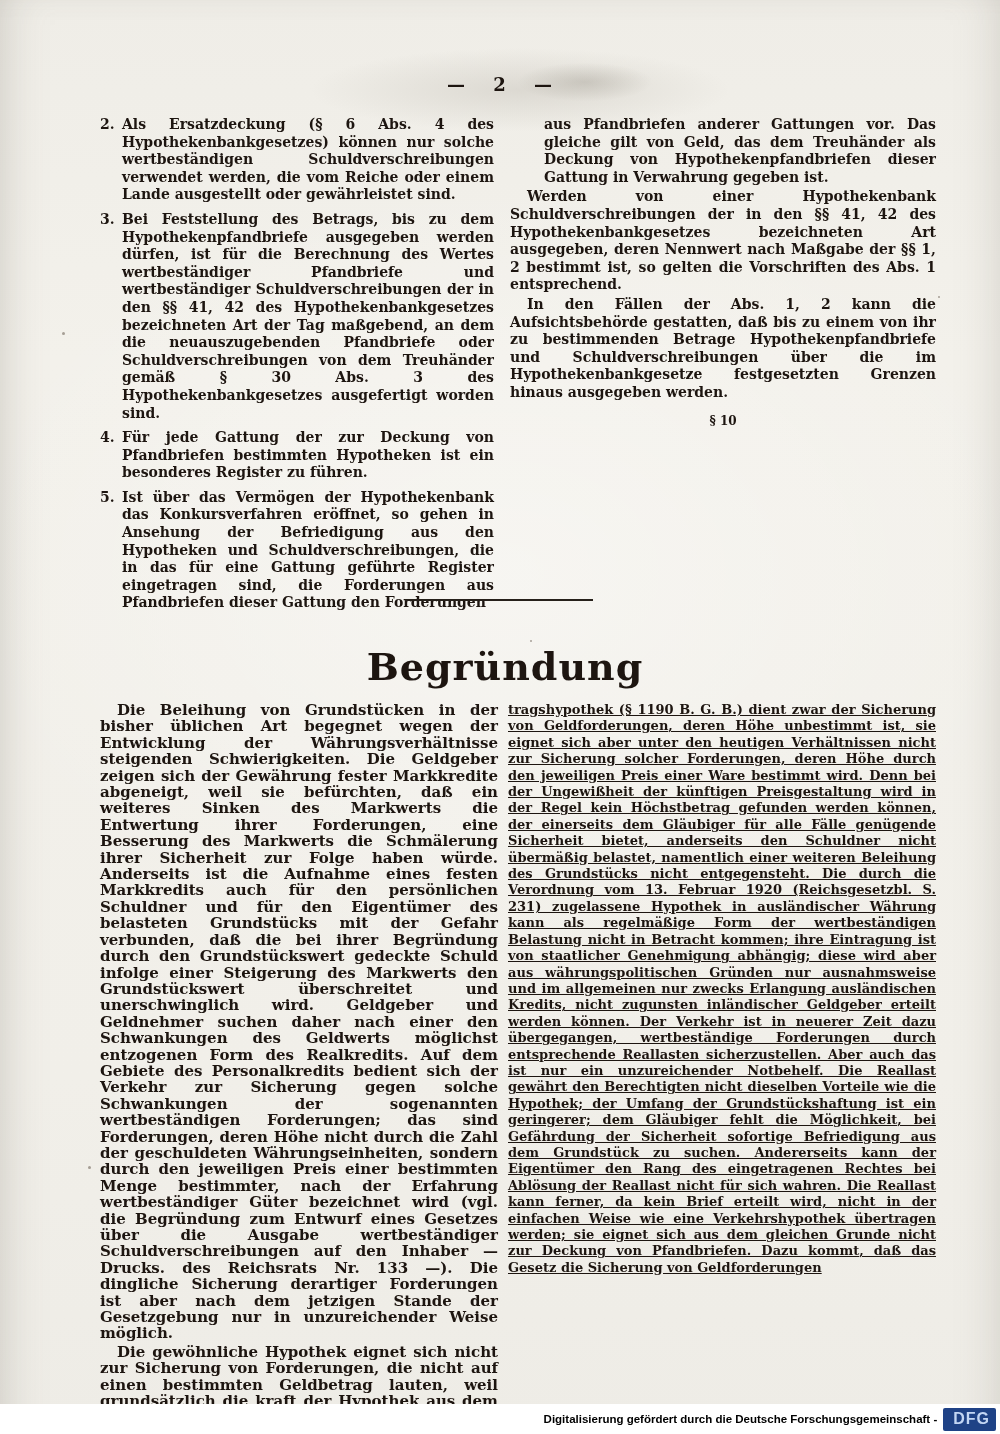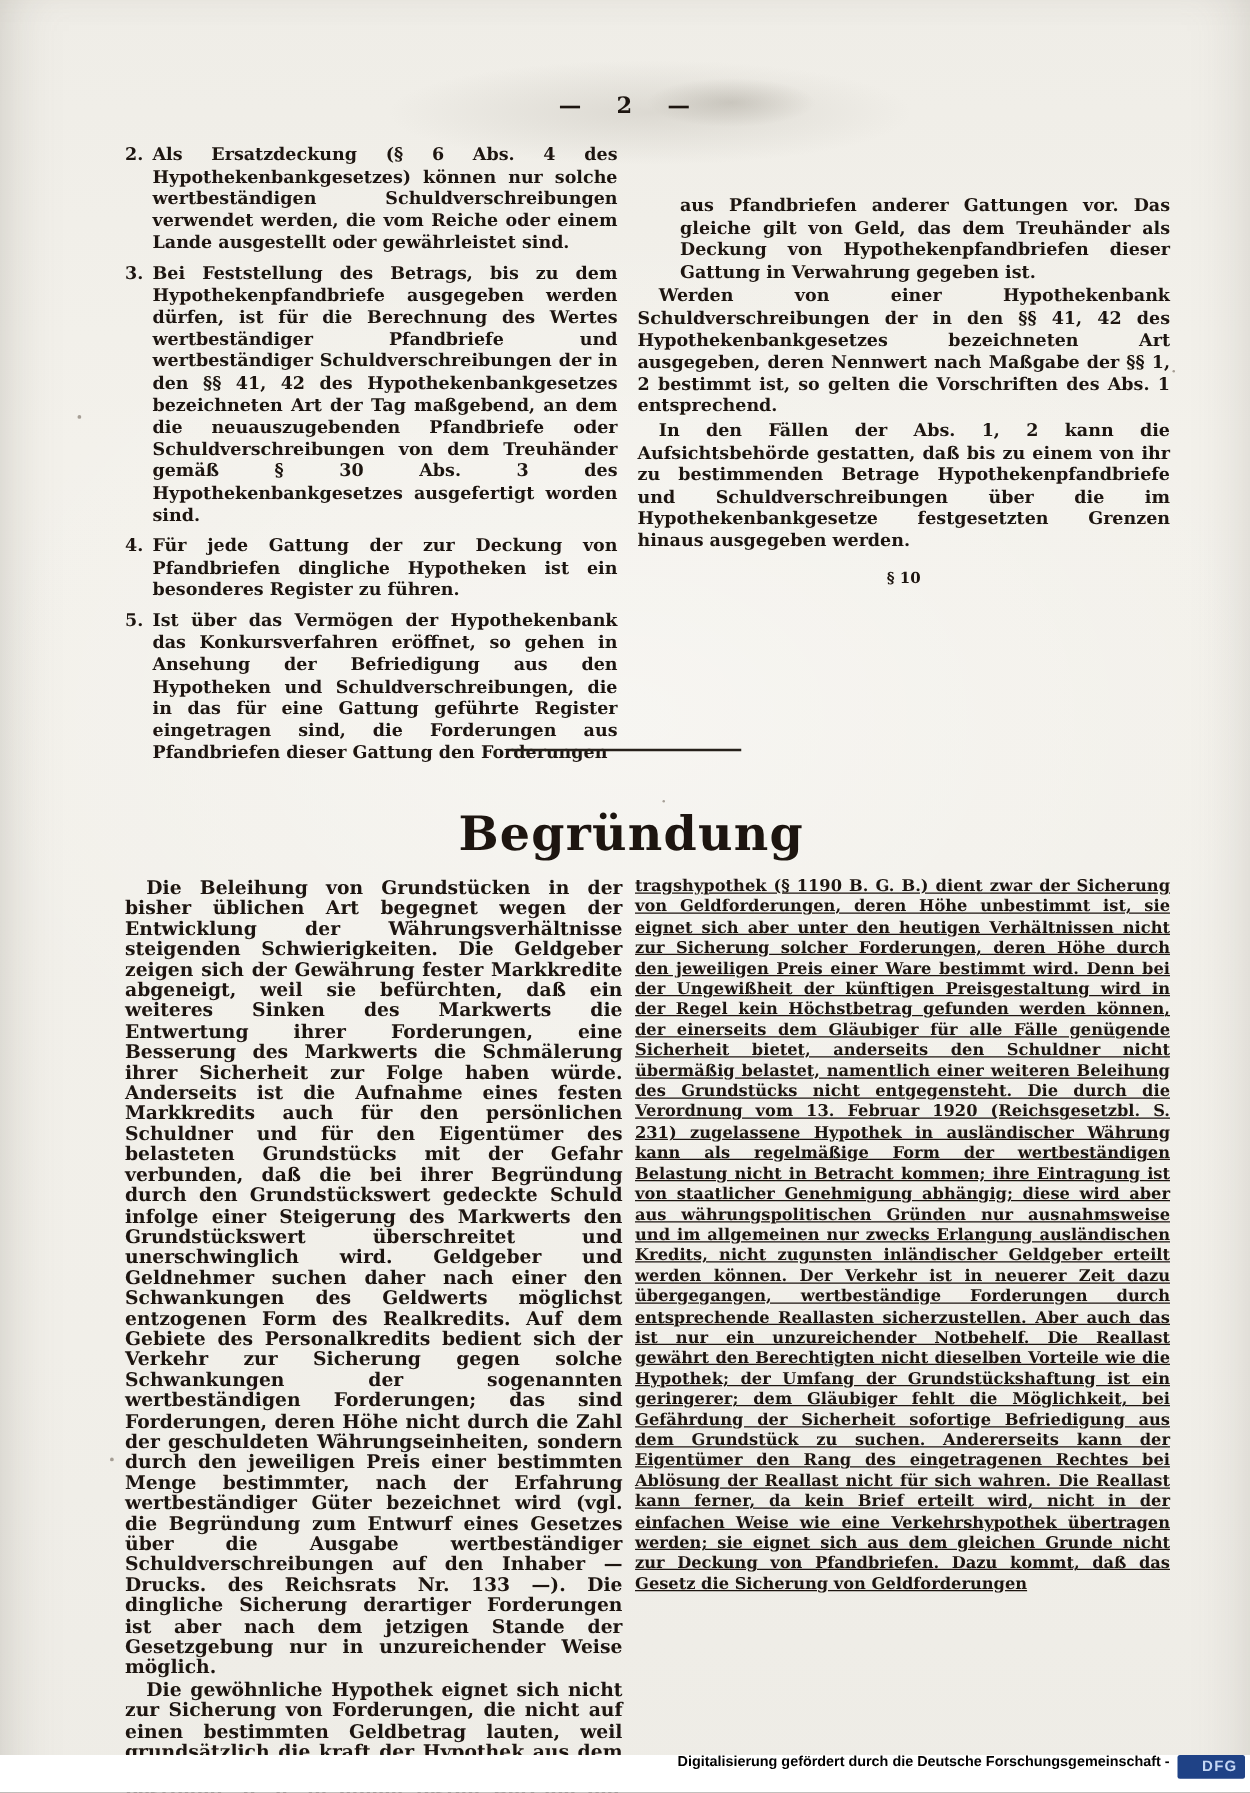--- a/index.html
+++ b/index.html
@@ -26,21 +26,21 @@
     position:absolute; top:74px; left:0; width:1000px;
     text-align:center; font-size:18px; font-weight:bold;
     word-spacing:20px; letter-spacing:1px;
   }
 
   
   .oldprint { font-weight:bold; text-align:justify; }
 
   
   .col-top-left  { position:absolute; left:100px; top:116px; width:394px; font-size:14px; line-height:17.6px; }
-  .col-top-right { position:absolute; left:510px; top:116px; width:426px; font-size:14px; line-height:17.6px;margin-top:41px; }
+  .col-top-right { position:absolute; left:510px; top:116px; width:426px; font-size:14px; line-height:17.6px; }
 
   .law-item { display:flex; margin-bottom:7px; }
   .law-num  { flex:0 0 22px; font-weight:bold; }
   .law-txt  { flex:1; }
 
   .cont-block { padding-left:34px; margin-bottom:2px; }
   .para       { text-indent:17px; margin-bottom:2px; }
   .para-nofirst { text-indent:0; margin-bottom:2px;text-decoration:underline; }
   .section-head { text-align:center; font-weight:bold; font-size:12px; margin:11px 0 9px 0; text-indent:0; }
 
@@ -52,29 +52,29 @@
     position:absolute; top:644px; left:0; width:1010px;
     text-align:center; font-size:38px; font-weight:bold; letter-spacing:1px;
   }
   .col-body-left  { position:absolute; left:100px; top:702px; width:398px; font-size:15px; line-height:16.4px; }
   .col-body-right { position:absolute; left:508px; top:702px; width:428px; font-size:13px; line-height:16.4px; }
 
   
   .footer-bar {
     position:absolute; left:0; bottom:0; width:1000px; height:30px;
     background:#ffffff;
-    display:flex; align-items:flex-start; justify-content:flex-end;
+    display:flex; align-items:center; justify-content:flex-end;
     gap:6px; padding-right:4px;
     font-family:"Liberation Sans", sans-serif;
   }
   .footer-text { font-size:11.5px; font-weight:bold; color:#000; }
   .dfg-logo {
     display:inline-block; background:#1f4286; color:#c3d6f4;
-    font-size:12px; font-weight:bold; letter-spacing:1px;
-    padding:2px 6px 3px 20px; border-radius:2px;
+    font-size:16px; font-weight:bold; letter-spacing:1px;
+    padding:2px 6px 3px 10px; border-radius:2px;
     font-family:"Liberation Sans", sans-serif;
   }
 </style>
 </head>
 <body>
 
 <div class="page">
 
   <div class="speck" style="left:62px; top:332px; width:3px; height:3px;"></div>
   <div class="speck" style="left:938px; top:296px; width:2px; height:2px;"></div>
@@ -87,21 +87,21 @@
     <div class="law-item">
       <span class="law-num">2.</span>
       <span class="law-txt">Als Ersatzdeckung (§ 6 Abs. 4 des Hypothekenbankgesetzes) können nur solche wertbeständigen Schuldverschreibungen verwendet werden, die vom Reiche oder einem Lande ausgestellt oder gewährleistet sind.</span>
     </div>
     <div class="law-item">
       <span class="law-num">3.</span>
       <span class="law-txt">Bei Feststellung des Betrags, bis zu dem Hypothekenpfandbriefe ausgegeben werden dürfen, ist für die Berechnung des Wertes wertbeständiger Pfandbriefe und wertbeständiger Schuldverschreibungen der in den §§ 41, 42 des Hypothekenbankgesetzes bezeichneten Art der Tag maßgebend, an dem die neuauszugebenden Pfandbriefe oder Schuldverschreibungen von dem Treuhänder gemäß § 30 Abs. 3 des Hypothekenbankgesetzes ausgefertigt worden sind.</span>
     </div>
     <div class="law-item">
       <span class="law-num">4.</span>
-      <span class="law-txt">Für jede Gattung der zur Deckung von Pfandbriefen dingliche Hypotheken ist ein besonderes Register zu führen.</span>
+      <span class="law-txt">Für jede Gattung der zur Deckung von Pfandbriefen bestimmten Hypotheken ist ein besonderes Register zu führen.</span>
     </div>
     <div class="law-item">
       <span class="law-num">5.</span>
       <span class="law-txt">Ist über das Vermögen der Hypothekenbank das Konkursverfahren eröffnet, so gehen in Ansehung der Befriedigung aus den Hypotheken und Schuldverschreibungen, die in das für eine Gattung geführte Register eingetragen sind, die Forderungen aus Pfandbriefen dieser Gattung den Forderungen</span>
     </div>
   </div>
 
   <div class="col-top-right oldprint">
     <div class="cont-block">aus Pfandbriefen anderer Gattungen vor. Das gleiche gilt von Geld, das dem Treuhänder als Deckung von Hypothekenpfandbriefen dieser Gattung in Verwahrung gegeben ist.</div>
     <div class="para">Werden von einer Hypothekenbank Schuldverschreibungen der in den §§ 41, 42 des Hypothekenbankgesetzes bezeichneten Art ausgegeben, deren Nennwert nach Maßgabe der §§ 1, 2 bestimmt ist, so gelten die Vorschriften des Abs. 1 entsprechend.</div>

